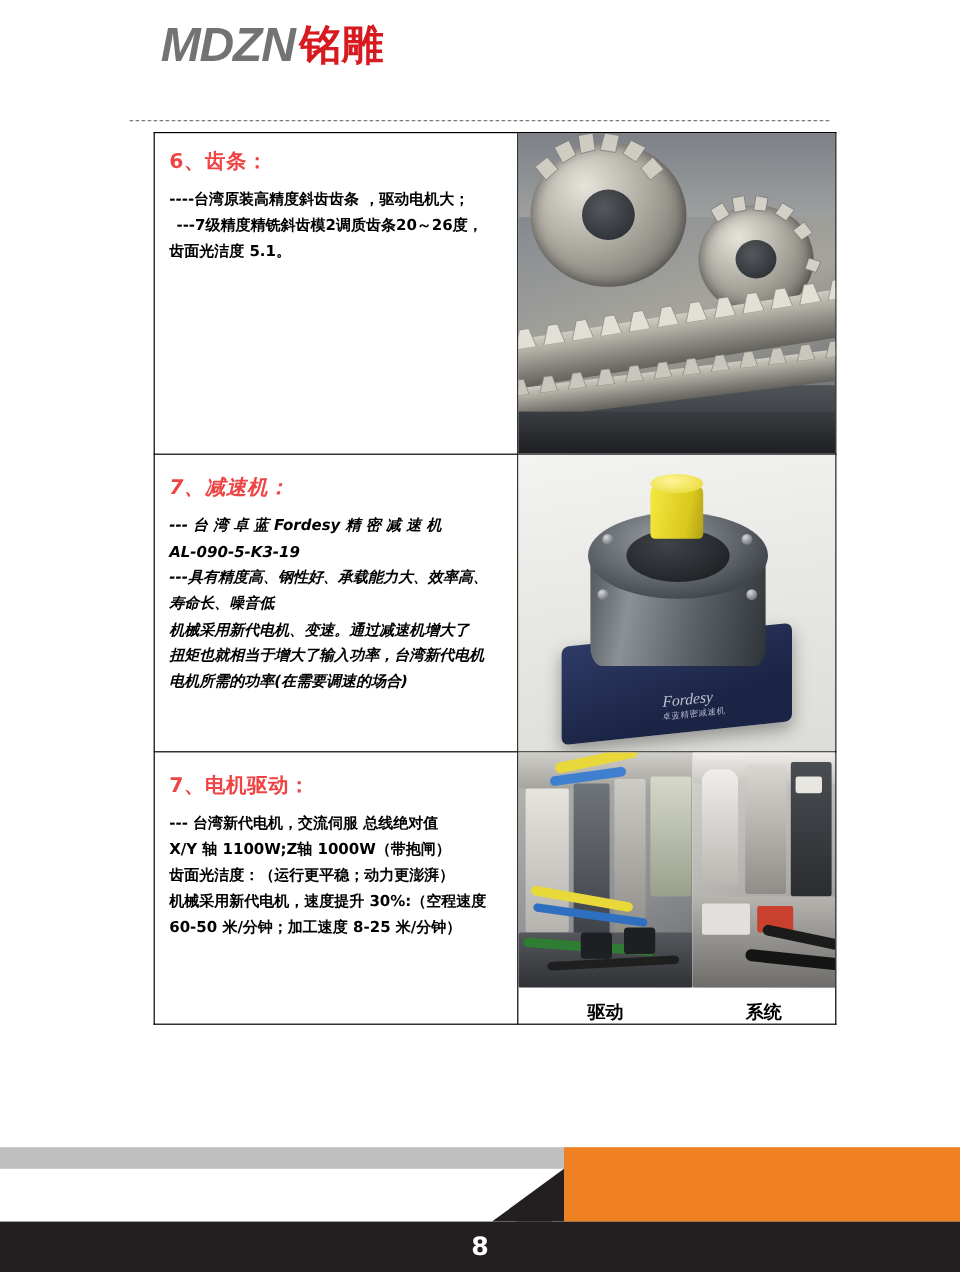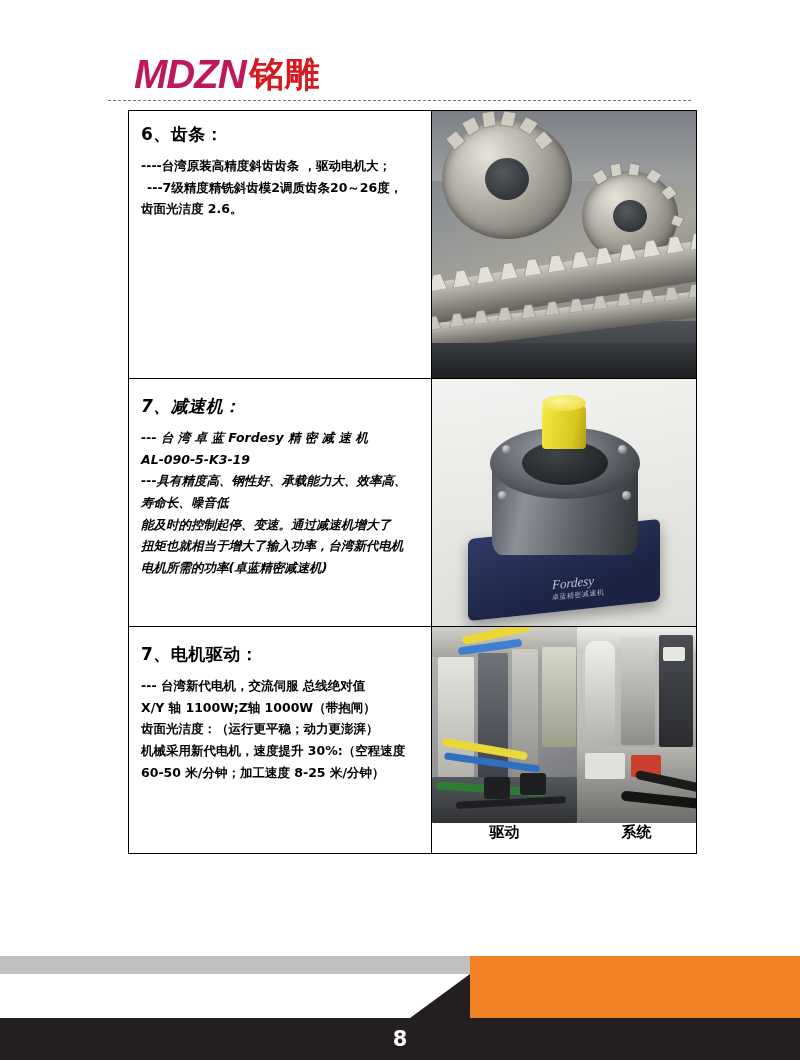--- a/index.html
+++ b/index.html
@@ -28,25 +28,24 @@
     left: 134px;
     top: 18px;
     display: flex;
     align-items: flex-end;
   }
   .logo-mdzn {
     font-family: "Liberation Sans", sans-serif;
     font-weight: bold;
     font-style: italic;
     font-size: 40px;
-    color: #be185d;
+    color: #737373;
     letter-spacing: -1px;
     line-height: 40px;
     position: relative;
-    margin-top: 36px;
   }
   .logo-swoosh {
     position: absolute;
     left: 0px;
     bottom: -4px;
     width: 132px;
     height: 12px;
     overflow: hidden;
   }
   .logo-cn {
@@ -85,21 +84,21 @@
   .col-img  { width: 264px; }
 
   .cell-pad {
     padding: 10px 10px 10px 12px;
   }
 
   .row-title {
     font-family: "DejaVu Sans", sans-serif;
     font-weight: bold;
     font-size: 17px;
-    color: #000000;
+    color: #ef4444;
     margin: 2px 0 10px 0;
     letter-spacing: 0.5px;
   }
   .row-body {
     font-family: "DejaVu Sans", sans-serif;
     font-weight: bold;
     font-size: 12.5px;
     color: #000;
     line-height: 1.65;
   }
@@ -233,21 +232,21 @@
     border-radius: 6px;
   }
   .module {
     position: absolute;
     border-radius: 2px;
   }
   .caption-row {
     display: flex;
     width: 264px;
     height: 30px;
-    align-items: flex-start;
+    align-items: flex-end;
   }
   .cap {
     font-family: "DejaVu Sans", sans-serif;
     font-size: 15px;
     font-weight: bold;
     color: #000;
     text-align: center;
   }
   .cap-drive { width: 145px; }
   .cap-system { width: 119px; }
@@ -325,21 +324,21 @@
 <table class="doc-table">
 
   <tbody>
       <tr>
     <td class="col-text">
       <div class="cell-pad">
         <div class="row-title">6、齿条：</div>
         <div class="row-body">
           <p>----台湾原装高精度斜齿齿条 ，驱动电机大；</p>
           <p class="indent-1">---7级精度精铣斜齿模2调质齿条20～26度，</p>
-          <p>齿面光洁度 2.6。</p>
+          <p>齿面光洁度 5.1。</p>
         </div>
       </div>
     </td>
     <td class="col-img img-cell">
       <div class="photo-rack">
 
         <div style="position:absolute;left:0;top:0;width:264px;height:70px;background:linear-gradient(180deg,#7d8187,#9ea0a0);"></div>
         <div style="position:absolute;left:0;top:210px;width:264px;height:57px;background:linear-gradient(180deg,#4f5358,#2e3135);"></div>
 
         <div class="gear" style="left:10px;top:8px;width:130px;height:120px;">
@@ -422,23 +421,23 @@
 
   <tr>
     <td class="col-text">
       <div class="cell-pad" style="padding-top:14px;font-style:italic;">
         <div class="row-title">7、减速机：</div>
         <div class="row-body">
           <p>--- 台 湾 卓 蓝 Fordesy 精 密 减 速 机</p>
           <p>AL-090-5-K3-19</p>
           <p>---具有精度高、钢性好、承载能力大、效率高、</p>
           <p>寿命长、噪音低</p>
-          <p>能及时的控制起停、变速。通过减速机增大了</p>
+          <p>机械采用新代电机、变速。通过减速机增大了</p>
           <p>扭矩也就相当于增大了输入功率，台湾新代电机</p>
-          <p>电机所需的功率(卓蓝精密减速机)</p>
+          <p>电机所需的功率(在需要调速的场合)</p>
         </div>
       </div>
     </td>
     <td class="col-img img-cell">
       <div class="photo-gearbox">
         <div class="gb-base"></div>
         <div class="gb-body"></div>
         <div class="gb-face">
           <div class="gb-inner"></div>
         </div>

